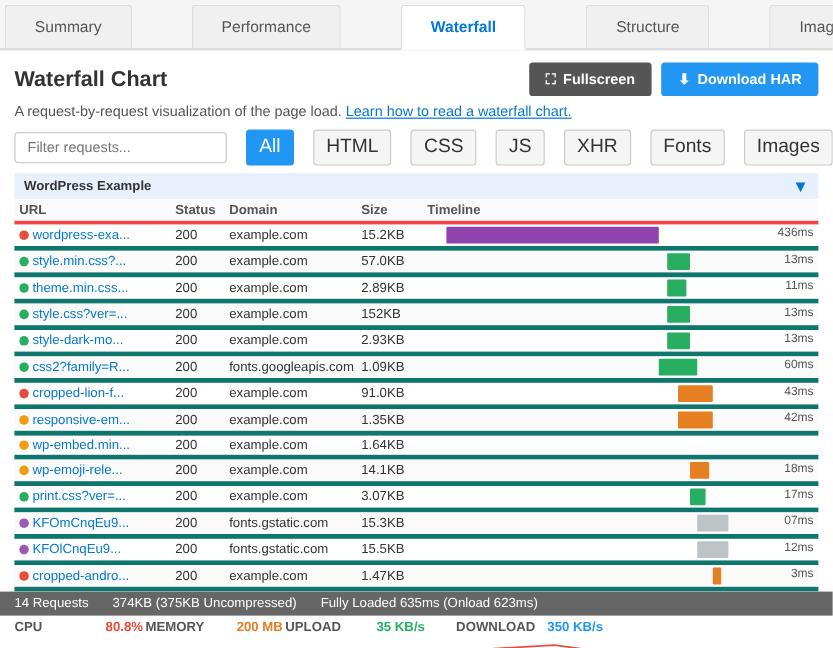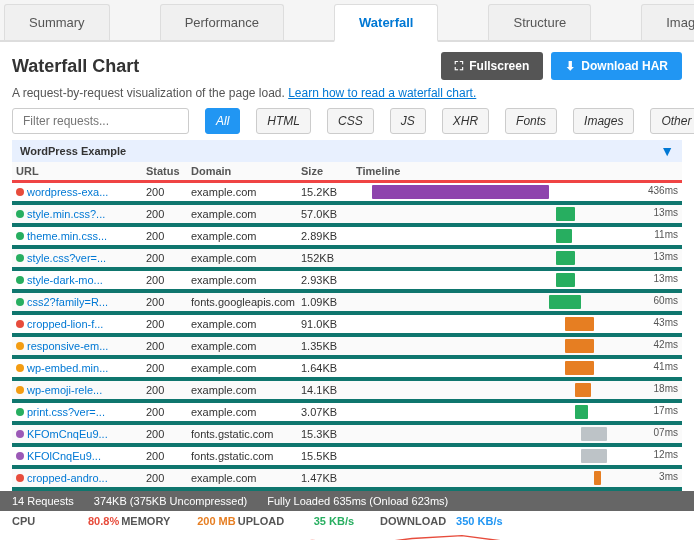--- a/index.html
+++ b/index.html
@@ -68,27 +68,26 @@
     .filter-input {
       flex: 1;
       padding: 5px 10px;
       border: 1px solid #ccc;
       border-radius: 3px;
       font-size: 12px;
       color: #999;
     }
     .filter-btn {
       padding: 5px 10px;
-      font-size: 12px;
+      font-size: 16px;
       border: 1px solid #ccc;
       border-radius: 3px;
       cursor: pointer;
       background: #f5f5f5;
       color: #333;
-      font-style: italic;
     }
     .filter-btn.active { background: #2196F3; color: #fff; border-color: #2196F3; }
 
     
     .table-container {
       padding: 0 12px;
       overflow: hidden;
     }
     .section-label {
       background: #e8f0fe;
@@ -325,24 +324,20 @@
         </div>
       </div>
       <div class="table-row">
         <div class="url-cell">
           <div class="url-dot" style="background: rgb(243, 156, 18);"></div>
           <span class="url-text">wp-embed.min...</span>
         </div>
         <div>200</div>
         <div style="overflow: hidden; text-overflow: ellipsis; white-space: nowrap;">example.com</div>
         <div>1.64KB</div>
-        <div class="timeline-cell">
-          <div class="bar" style="left: 65%; width: 9%; background: rgb(230, 126, 34);"></div>
-          <span style="position: absolute; right: 0px; top: 0px; font-size: 10px; color: rgb(85, 85, 85);">41ms</span>
-        </div>
       </div>
       <div class="table-row">
         <div class="url-cell">
           <div class="url-dot" style="background: rgb(243, 156, 18);"></div>
           <span class="url-text">wp-emoji-rele...</span>
         </div>
         <div>200</div>
         <div style="overflow: hidden; text-overflow: ellipsis; white-space: nowrap;">example.com</div>
         <div>14.1KB</div>
         <div class="timeline-cell">

